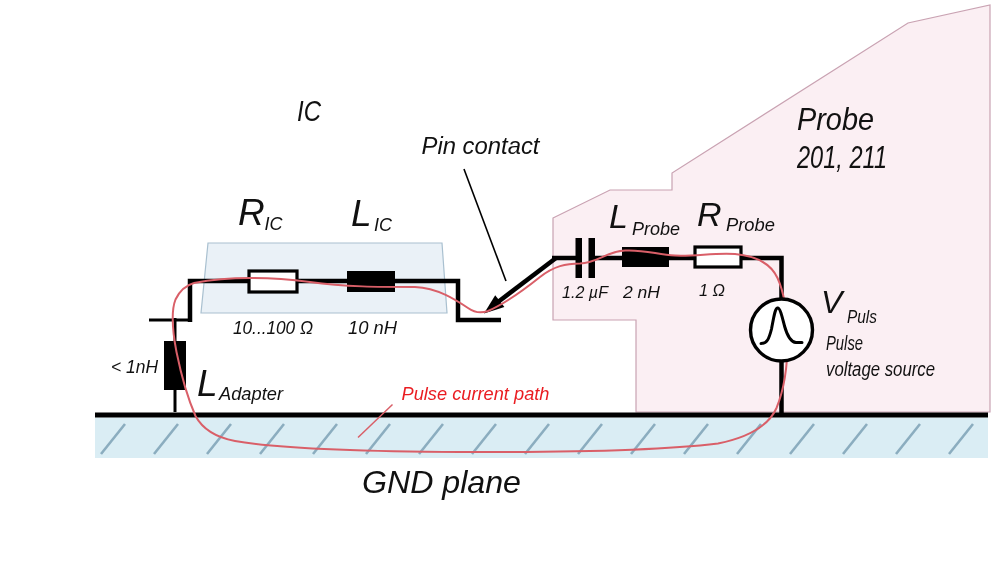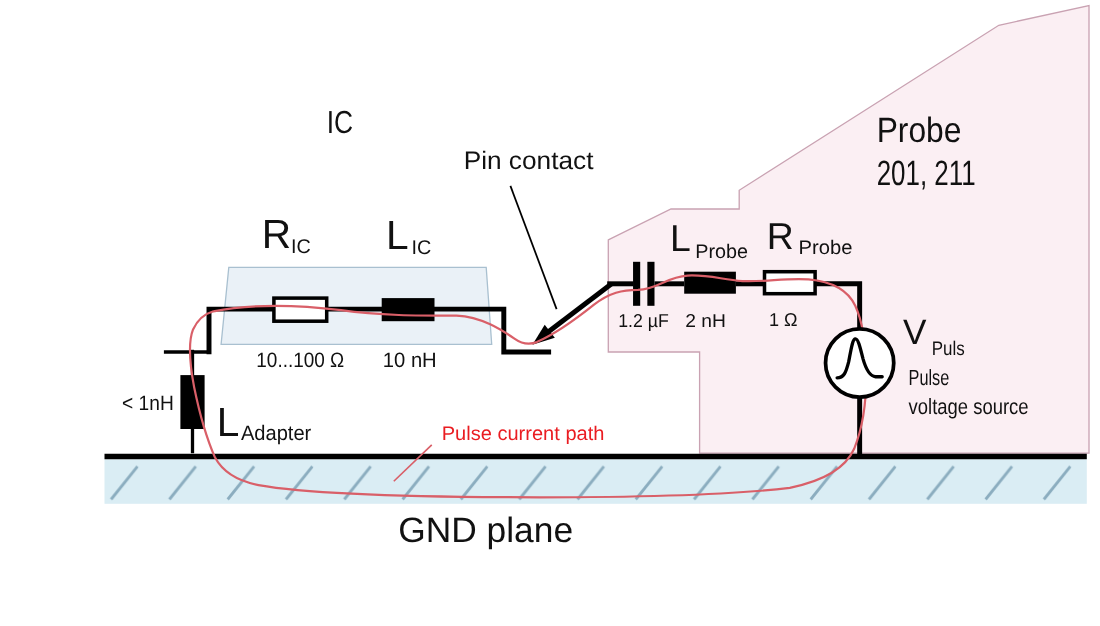--- a/index.html
+++ b/index.html
@@ -1,16 +1,16 @@
 <!DOCTYPE html>
 <html style="--probe_fill: #fbeff3; --probe_border: #c9a2b2; --ic_fill: #eaf1f7; --ic_border: #a9c0d0; --gnd_band: #daedf4; --hatch: #8badbf; --pulse_path: #d95f68; --pulse_text: #ea1c21;"><head>
 <meta charset="utf-8">
 <style>
   html,body{margin:0;padding:0;background:#ffffff;}
-  .stage{position:relative;width:1000px;height:569px;background:#fff;overflow:hidden;}
+  .stage{position:relative;width:1000px;height:569px;background:#fff;overflow:hidden;font-style:italic;}
   svg{display:block;}
   .probe-region{fill:var(--probe_fill);stroke:var(--probe_border);stroke-width:1.2;}
   .ic-package{fill:var(--ic_fill);stroke:var(--ic_border);stroke-width:1.2;}
   .gnd-band{fill:var(--gnd_band);}
   .gnd-bar{fill:#000;}
   .hatch-line{stroke:var(--hatch);stroke-width:2.6;}
   .wire{stroke:#000;stroke-width:4.5;fill:none;stroke-linejoin:miter;}
   .wire-med{stroke:#000;stroke-width:3;fill:none;}
   .wire-thin{stroke:#000;stroke-width:1.6;fill:none;}
   .comp-white{fill:#fff;stroke:#000;stroke-width:3.2;}

